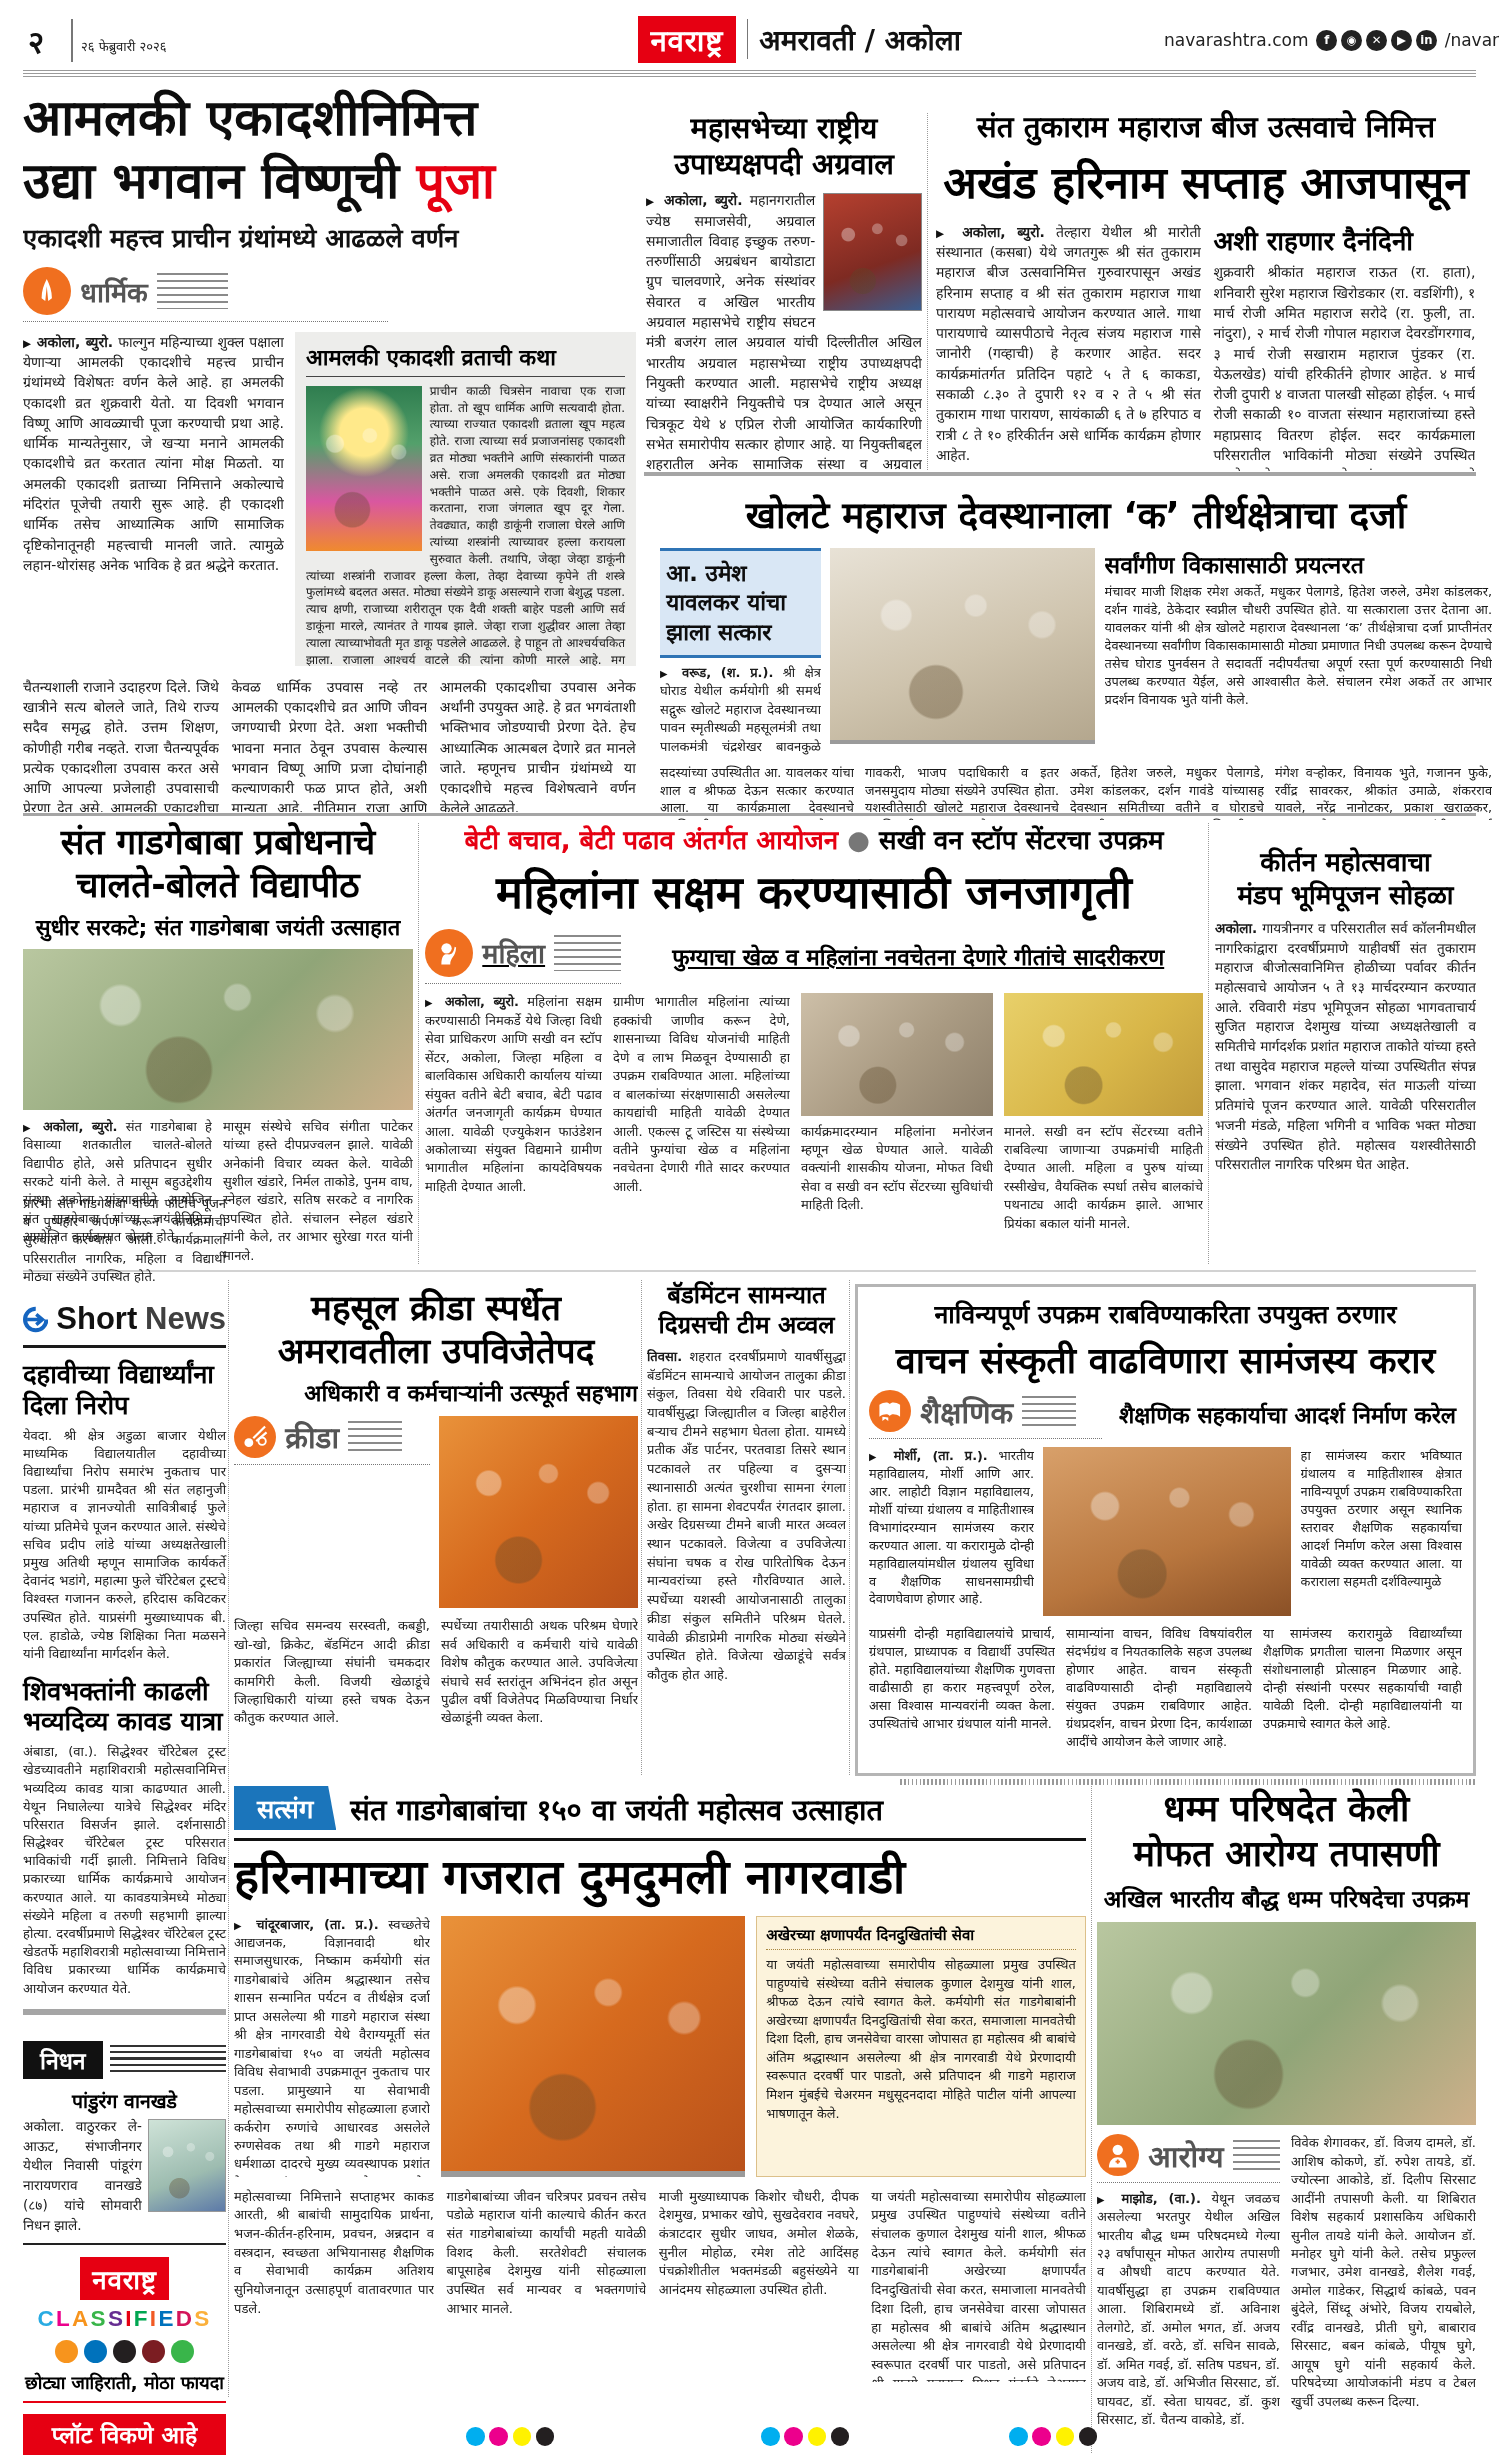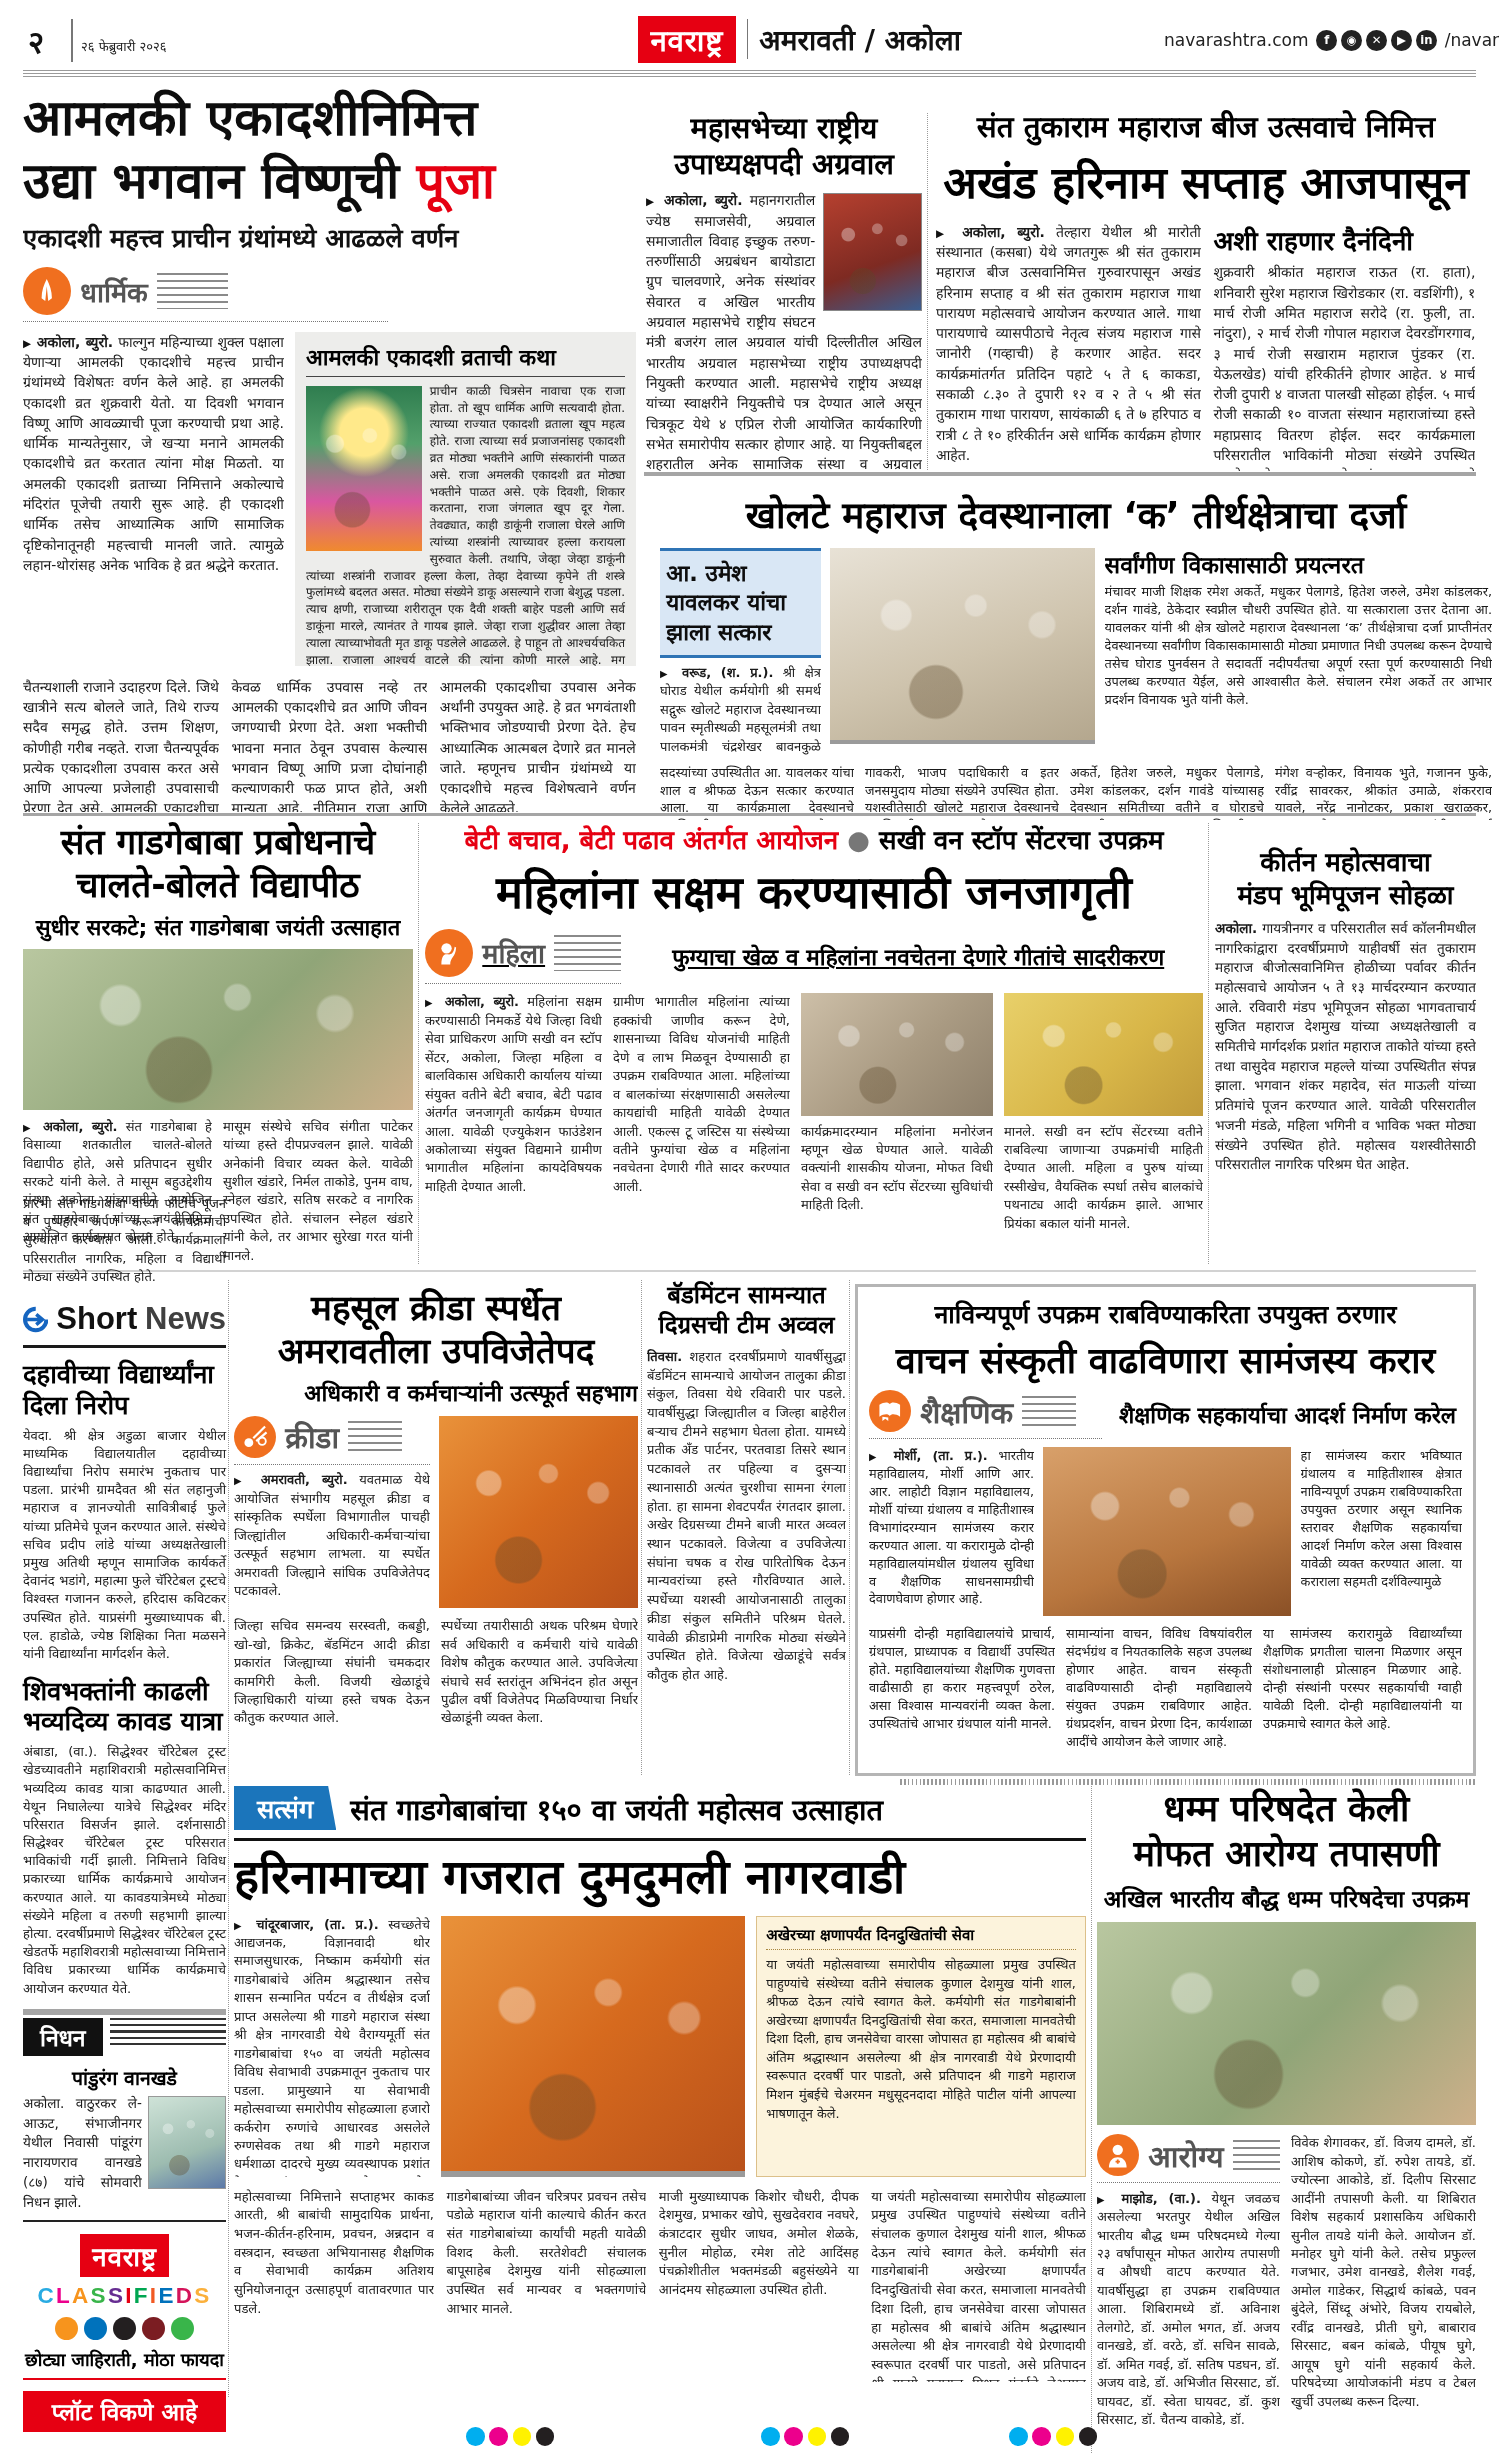--- a/index.html
+++ b/index.html
@@ -257,21 +257,21 @@
     </div>
 
     <div style="font-size:25.6px; font-weight:800; line-height:1.2; margin-top:11px;">दहावीच्या विद्यार्थ्यांना दिला निरोप</div>
     <p class="body" style="font-size:13px; line-height:1.4; margin-top:6.2px;">येवदा. श्री क्षेत्र अडुळा बाजार येथील माध्यमिक विद्यालयातील दहावीच्या विद्यार्थ्यांचा निरोप समारंभ नुकताच पार पडला. प्रारंभी ग्रामदैवत श्री संत लहानुजी महाराज व ज्ञानज्योती सावित्रीबाई फुले यांच्या प्रतिमेचे पूजन करण्यात आले. संस्थेचे सचिव प्रदीप लांडे यांच्या अध्यक्षतेखाली प्रमुख अतिथी म्हणून सामाजिक कार्यकर्ते देवानंद भडांगे, महात्मा फुले चॅरिटेबल ट्रस्टचे विश्वस्त गजानन करुले, हरिदास कविटकर उपस्थित होते. याप्रसंगी मुख्याध्यापक बी. एल. हाडोळे, ज्येष्ठ शिक्षिका निता मळसने यांनी विद्यार्थ्यांना मार्गदर्शन केले.</p>
 
     <div style="font-size:25.6px; font-weight:800; line-height:1.2; margin-top:12.4px;">शिवभक्तांनी काढली भव्यदिव्य कावड यात्रा</div>
     <p class="body" style="font-size:13px; line-height:1.4; margin-top:6.2px;">अंबाडा, (वा.). सिद्धेश्वर चॅरिटेबल ट्रस्ट खेडच्यावतीने महाशिवरात्री महोत्सवानिमित्त भव्यदिव्य कावड यात्रा काढण्यात आली. येथून निघालेल्या यात्रेचे सिद्धेश्वर मंदिर परिसरात विसर्जन झाले. दर्शनासाठी सिद्धेश्वर चॅरिटेबल ट्रस्ट परिसरात भाविकांची गर्दी झाली. निमित्ताने विविध प्रकारच्या धार्मिक कार्यक्रमाचे आयोजन करण्यात आले. या कावडयात्रेमध्ये मोठ्या संख्येने महिला व तरुणी सहभागी झाल्या होत्या. दरवर्षीप्रमाणे सिद्धेश्वर चॅरिटेबल ट्रस्ट खेडतर्फे महाशिवरात्री महोत्सवाच्या निमित्ताने विविध प्रकारच्या धार्मिक कार्यक्रमाचे आयोजन करण्यात येते.</p>
 
     <div class="graybar" style="height:6.2px; margin-top:11px;"></div>
 
-    <div style="display:flex; gap:7.8px; margin-top:3px;">
+    <div style="display:flex; align-items:center; gap:7.8px; margin-top:26px;">
       <span class="blacktag">निधन</span>
       <span class="sec-lines" style="flex:1; height:31px; background:repeating-linear-gradient(#333 0 2.3px, transparent 2.3px 6.2px);"></span>
     </div>
     <div class="center" style="font-size:19.4px; font-weight:800; margin-top:7.8px;">पांडुरंग वानखडे</div>
     <div style="margin-top:3.1px;">
       <div class="photo" style="float:right; width:78px; height:93px; margin:1.6px 0 3.1px 6.2px; border:0.8px solid #999; background:linear-gradient(160deg,#cfe3d8,#9dbcb0 60%,#5c79a8);"></div>
       <p class="body" style="font-size:13.6px; line-height:1.45;">अकोला. वाठुरकर ले-आऊट, संभाजीनगर येथील निवासी पांडूरंग नारायणराव वानखडे (८७) यांचे सोमवारी निधन झाले.</p>
     </div>
     <div style="clear:both; border-bottom:2.3px solid #222; margin-top:7.8px;"></div>
 
@@ -307,21 +307,20 @@
           <span class="sec-icon">
             <svg viewBox="0 0 40 40">
                 <circle cx="12" cy="28" r="6" fill="#fff"></circle>
                 <path d="M18 22 L34 6 M22 26 L36 14" stroke="#fff" stroke-width="3"></path>
                 <circle cx="30" cy="26" r="5" fill="none" stroke="#fff" stroke-width="2.5"></circle>
               </svg>
           </span>
           <span class="sec-label">क्रीडा</span>
           <span class="sec-lines"></span>
         </div>
-        <p class="body clip" style="font-size:13px; line-height:1.42; margin-top:6.2px; height:130px;"><span class="tri">▶</span> <span class="byline">अमरावती, ब्युरो.</span> <span>यवतमाळ येथे आयोजित संभागीय महसूल क्रीडा व सांस्कृतिक स्पर्धेला विभागातील पाचही जिल्ह्यांतील अधिकारी-कर्मचाऱ्यांचा उत्स्फूर्त सहभाग लाभला. या स्पर्धेत अमरावती जिल्ह्याने सांघिक उपविजेतेपद पटकावले.</span></p>
       </div>
       <div class="photo ph-saffron" style="flex:1; height:192px;"></div>
     </div>
     <div style="display:flex; gap:11px; margin-top:9.3px;">
       <p class="body clip" style="width:196px; height:140px; font-size:13px; line-height:1.42;">जिल्हा सचिव समन्वय सरस्वती, कबड्डी, खो-खो, क्रिकेट, बॅडमिंटन आदी क्रीडा प्रकारांत जिल्ह्याच्या संघांनी चमकदार कामगिरी केली. विजयी खेळाडूंचे जिल्हाधिकारी यांच्या हस्ते चषक देऊन कौतुक करण्यात आले.</p>
       <p class="body clip" style="flex:1; height:140px; font-size:13px; line-height:1.42;">स्पर्धेच्या तयारीसाठी अथक परिश्रम घेणारे सर्व अधिकारी व कर्मचारी यांचे यावेळी विशेष कौतुक करण्यात आले. उपविजेत्या संघाचे सर्व स्तरांतून अभिनंदन होत असून पुढील वर्षी विजेतेपद मिळविण्याचा निर्धार खेळाडूंनी व्यक्त केला.</p>
     </div>
   </div>
 
   <div class="abs dotv" style="left:641px; top:1280px; height:495px;"></div>

